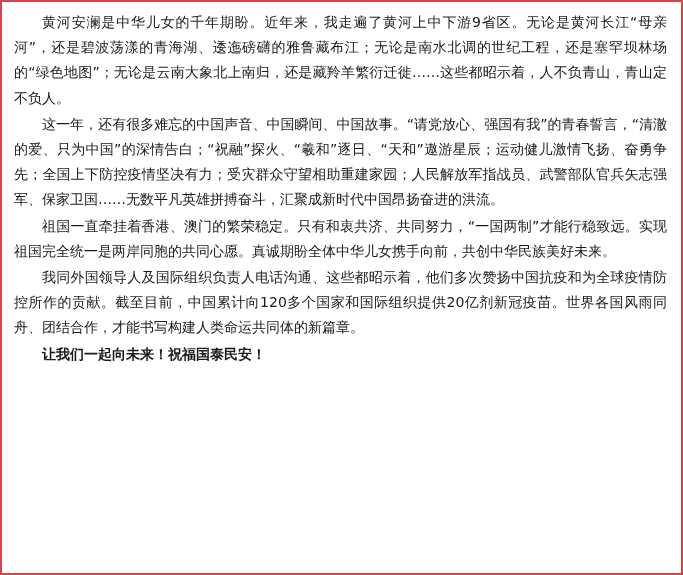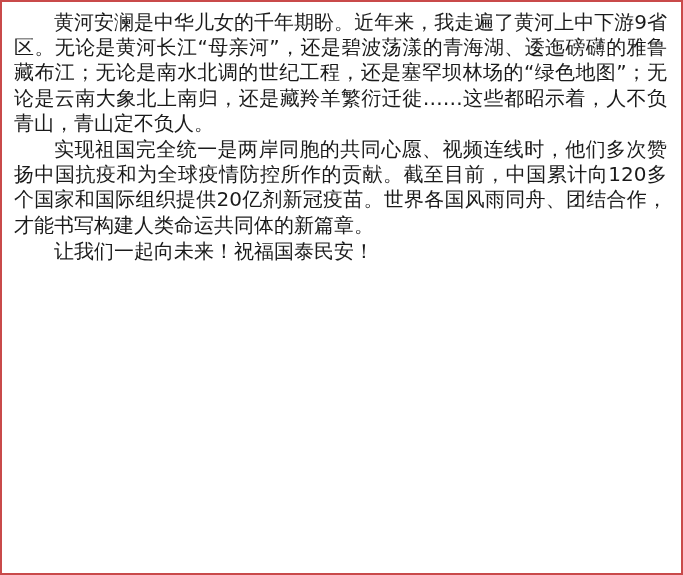--- a/index.html
+++ b/index.html
@@ -20,40 +20,42 @@
     border: 2px solid #c94a4a;
     background: #ffffff;
     overflow: hidden;
   }
   .doc-body {
     padding: 8px 14px 0 12px;
   }
   p.para {
     margin: 0 0 1px 0;
     font-family: "DejaVu Sans", sans-serif;
-    font-size: 20px;
+    font-size: 14px;
     line-height: 25.2px;
     color: #1a1a1a;
     text-align: justify;
     text-justify: inter-ideograph;
     text-indent: 2em;
     letter-spacing: 0px;
   }
   .final {
     margin: 8px 0 0 0;
     font-size: 16.5px;
     line-height: 26px;
-    font-weight: normal;
+    font-weight: bold;
     color: #111111;
     text-indent: 2.6em;
     letter-spacing: 1px;
   }
 </style>
 </head>
 <body>
 
 <div class="page">
   <div class="doc-body">
     <p class="para">黄河安澜是中华儿女的千年期盼。近年来，我走遍了黄河上中下游9省区。无论是黄河长江“母亲河”，还是碧波荡漾的青海湖、逶迤磅礴的雅鲁藏布江；无论是南水北调的世纪工程，还是塞罕坝林场的“绿色地图”；无论是云南大象北上南归，还是藏羚羊繁衍迁徙……这些都昭示着，人不负青山，青山定不负人。</p>
-    <p class="para">实现祖国完全统一是两岸同胞的共同心愿、视频连线时，他们多次赞扬中国抗疫和为全球疫情防控所作的贡献。截至目前，中国累计向120多个国家和国际组织提供20亿剂新冠疫苗。世界各国风雨同舟、团结合作，才能书写构建人类命运共同体的新篇章。</p>
+    <p class="para">这一年，还有很多难忘的中国声音、中国瞬间、中国故事。“请党放心、强国有我”的青春誓言，“清澈的爱、只为中国”的深情告白；“祝融”探火、“羲和”逐日、“天和”遨游星辰；运动健儿激情飞扬、奋勇争先；全国上下防控疫情坚决有力；受灾群众守望相助重建家园；人民解放军指战员、武警部队官兵矢志强军、保家卫国……无数平凡英雄拼搏奋斗，汇聚成新时代中国昂扬奋进的洪流。</p>
+    <p class="para">祖国一直牵挂着香港、澳门的繁荣稳定。只有和衷共济、共同努力，“一国两制”才能行稳致远。实现祖国完全统一是两岸同胞的共同心愿。真诚期盼全体中华儿女携手向前，共创中华民族美好未来。</p>
+    <p class="para">我同外国领导人及国际组织负责人电话沟通、这些都昭示着，他们多次赞扬中国抗疫和为全球疫情防控所作的贡献。截至目前，中国累计向120多个国家和国际组织提供20亿剂新冠疫苗。世界各国风雨同舟、团结合作，才能书写构建人类命运共同体的新篇章。</p>
     <p class="para final">让我们一起向未来！祝福国泰民安！</p>
   </div>
 </div>
 
 </body></html>

